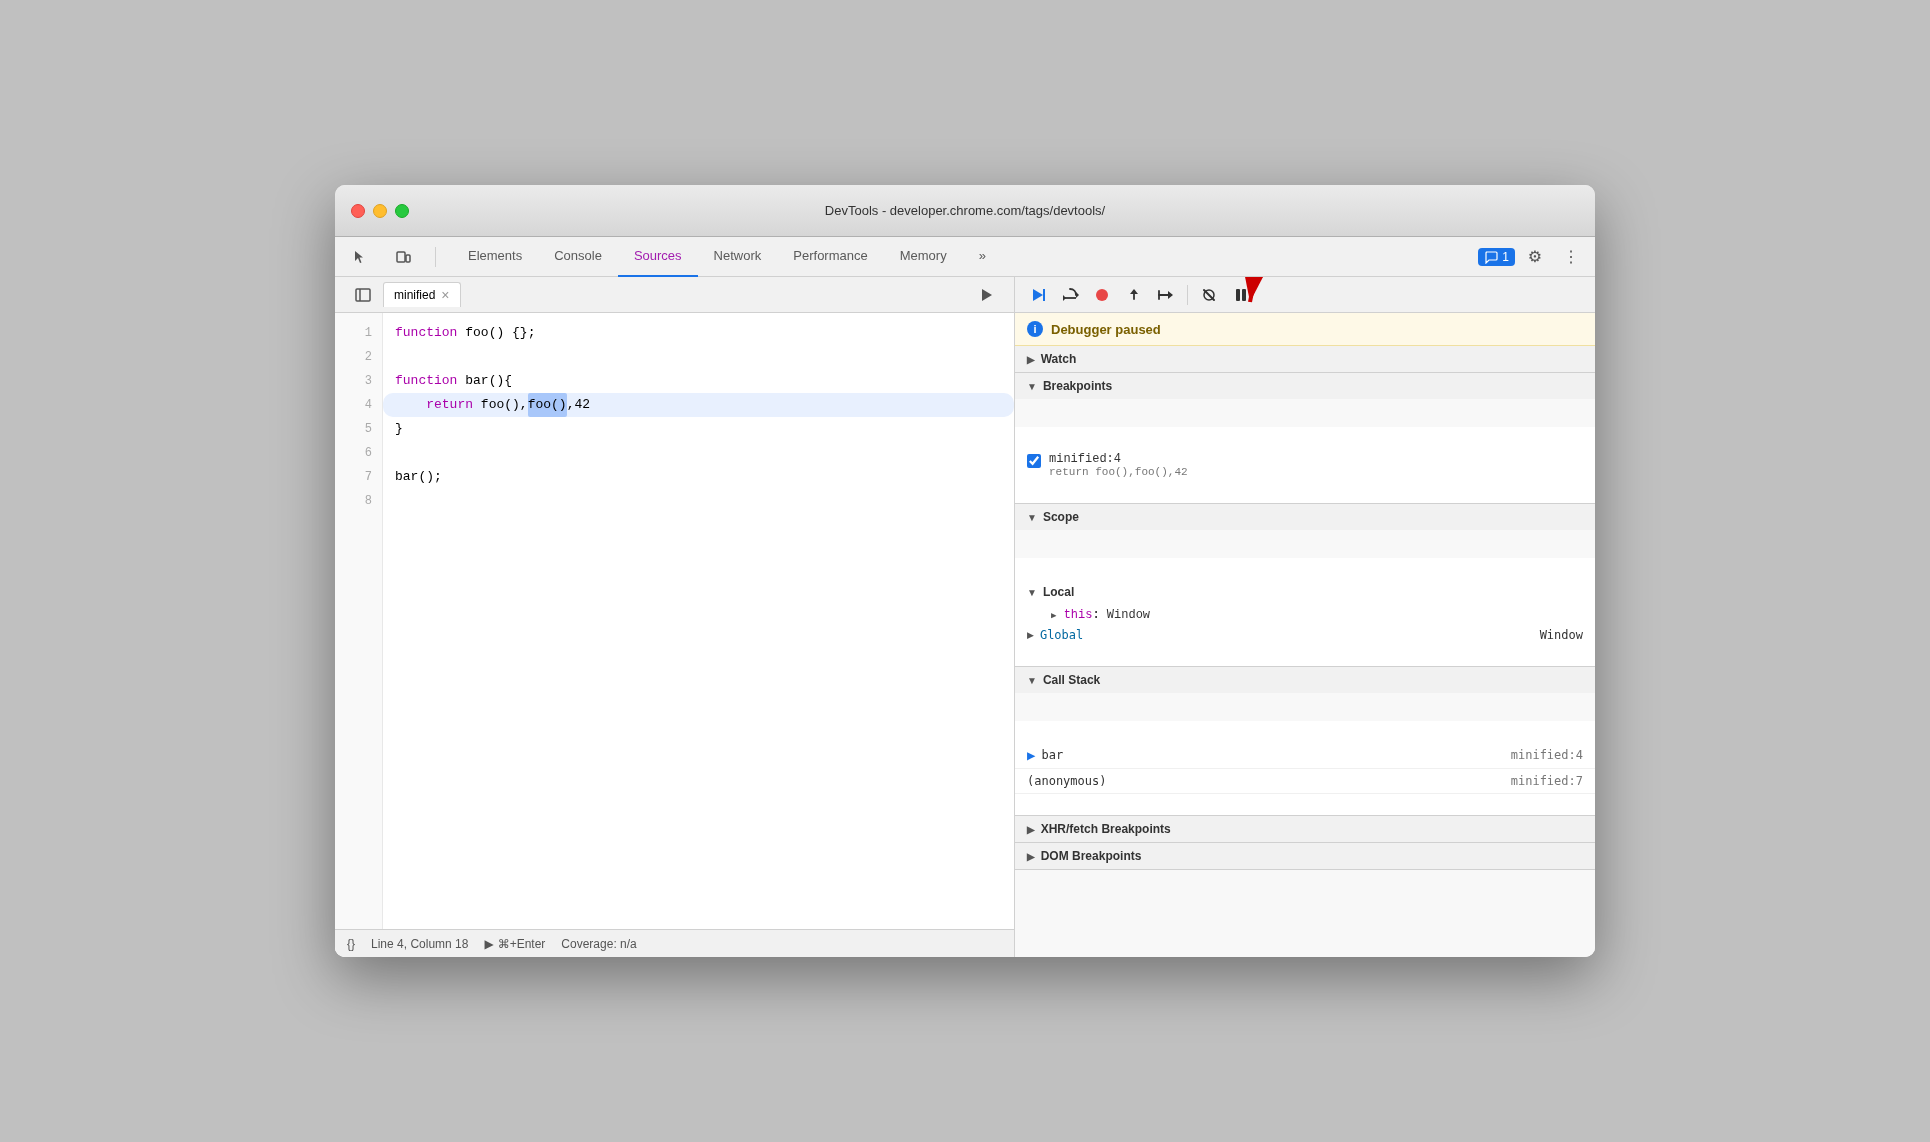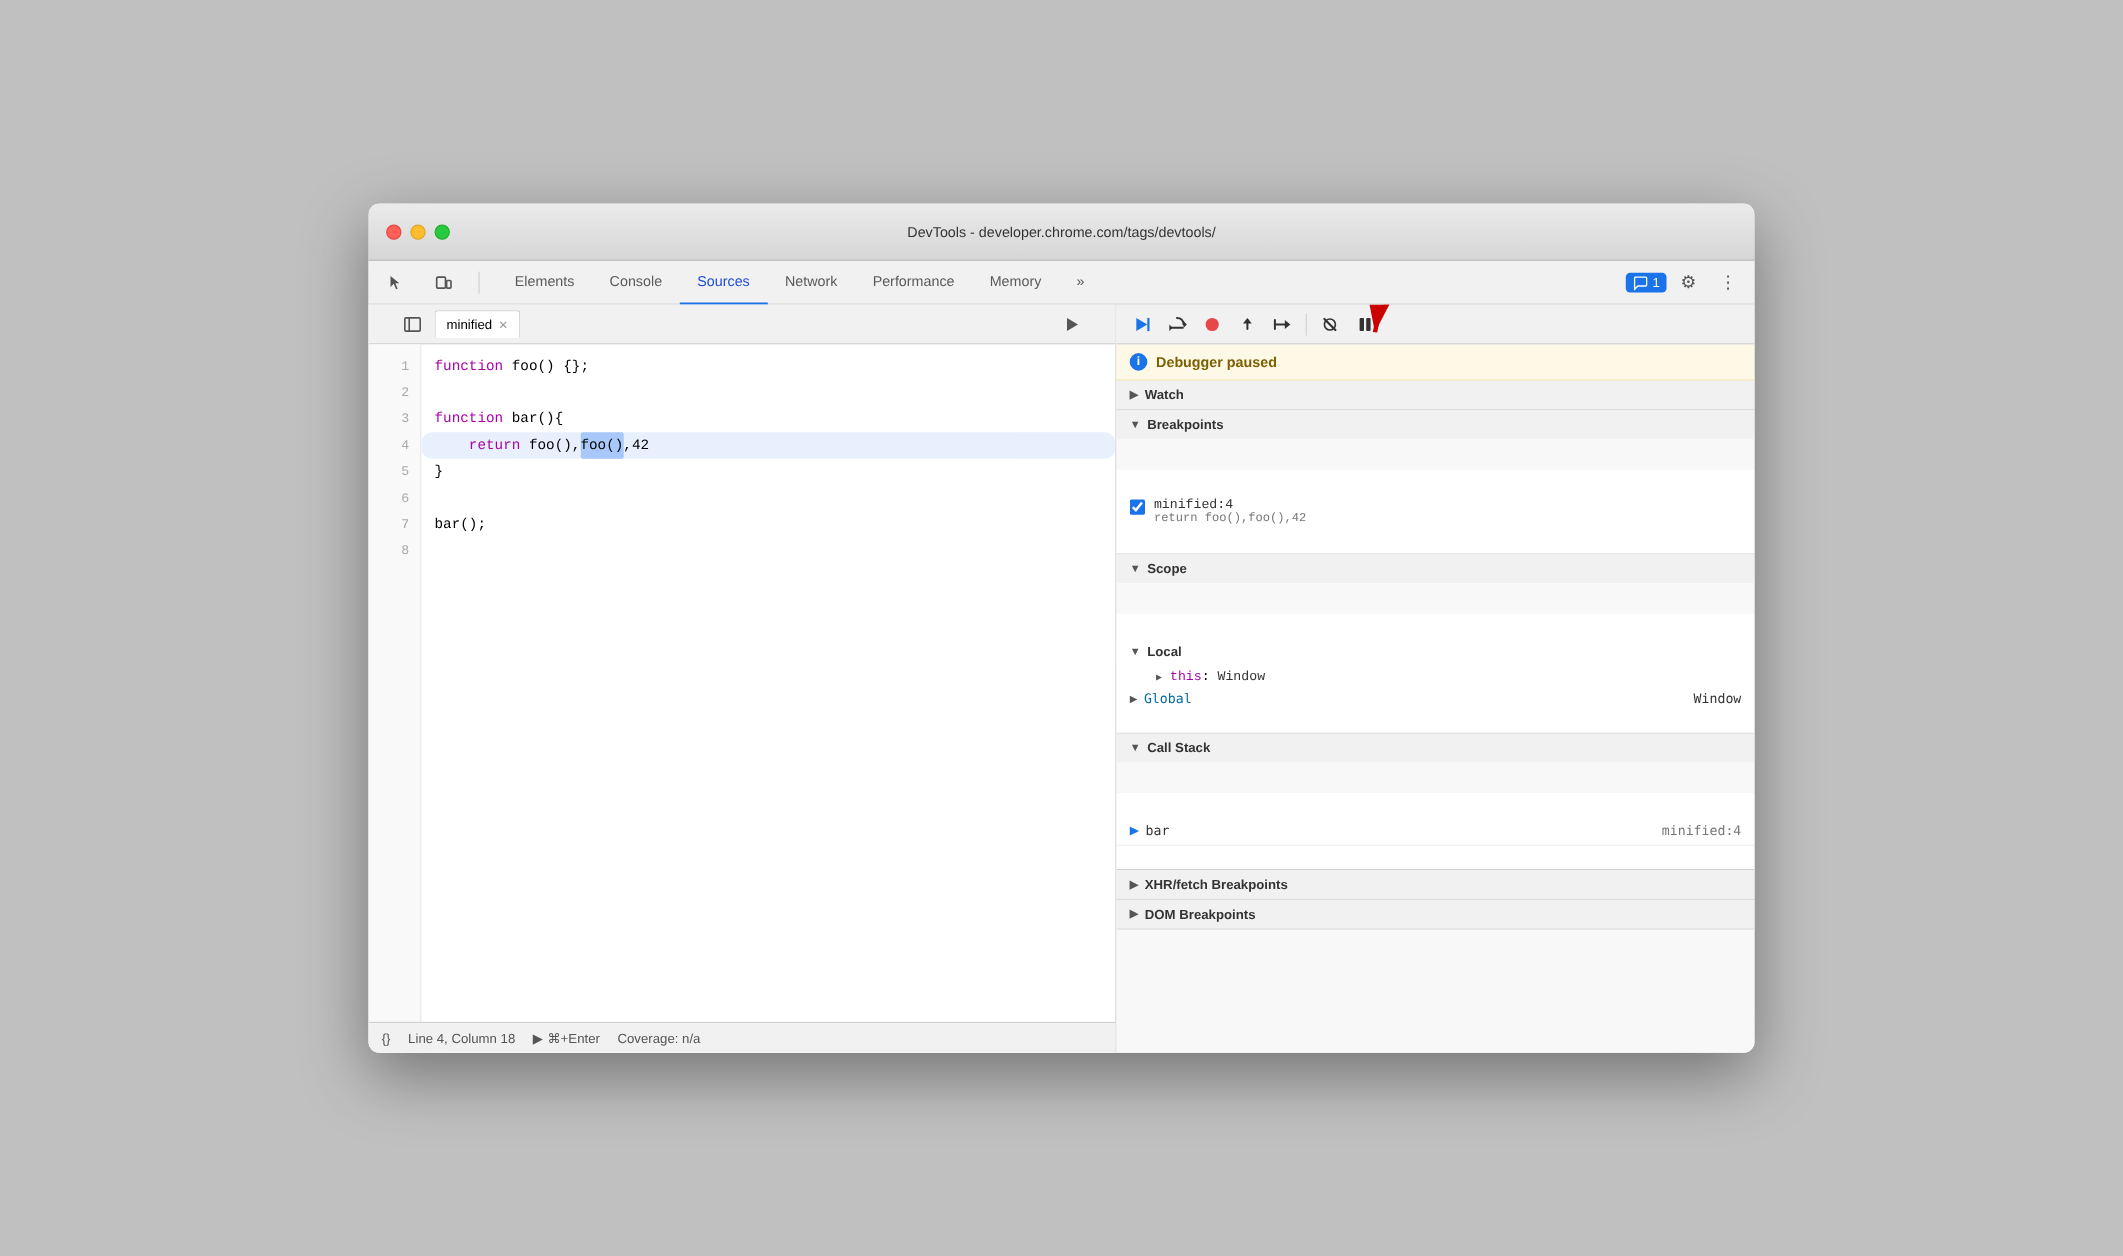--- a/index.html
+++ b/index.html
@@ -105,21 +105,21 @@
       display: flex;
       align-items: center;
       font-size: 13px;
       color: #5a5a5a;
       cursor: pointer;
       border-bottom: 2px solid transparent;
       white-space: nowrap;
     }
 
     .tab.active {
-      color: #1d4ed8;
+      color: #a21caf;
       border-bottom: 2px solid #1a73e8;
     }
 
     .toolbar-right {
       display: flex;
       align-items: center;
       gap: 4px;
     }
 
     .notification-badge {
@@ -149,21 +149,21 @@
       min-width: 0;
     }
 
     
     .sources-toolbar {
       background: #f1f1f1;
       border-bottom: 1px solid #d0d0d0;
       height: 36px;
       display: flex;
       align-items: center;
-      padding: 0 24px;
+      padding: 0 12px;
       gap: 4px;
     }
 
     .source-tab {
       display: flex;
       align-items: center;
       gap: 6px;
       padding: 4px 10px;
       background: white;
       border: 1px solid #d0d0d0;
@@ -713,20 +713,26 @@
             <span>Call Stack</span>
           </div>
           <div class="section-content">
             <div class="call-stack-item">
               <div class="cs-name">
                 <span class="cs-arrow">▶</span>
                 <span>bar</span>
               </div>
               <span class="cs-location">minified:4</span>
             </div>
+            <div class="call-stack-item">
+              <div class="cs-name">
+                <span>(anonymous)</span>
+              </div>
+              <span class="cs-location">minified:7</span>
+            </div>
           </div>
         </div>
 
         <div class="section">
           <div class="section-header">
             <span class="triangle">▶</span>
             <span>XHR/fetch Breakpoints</span>
           </div>
         </div>
 

